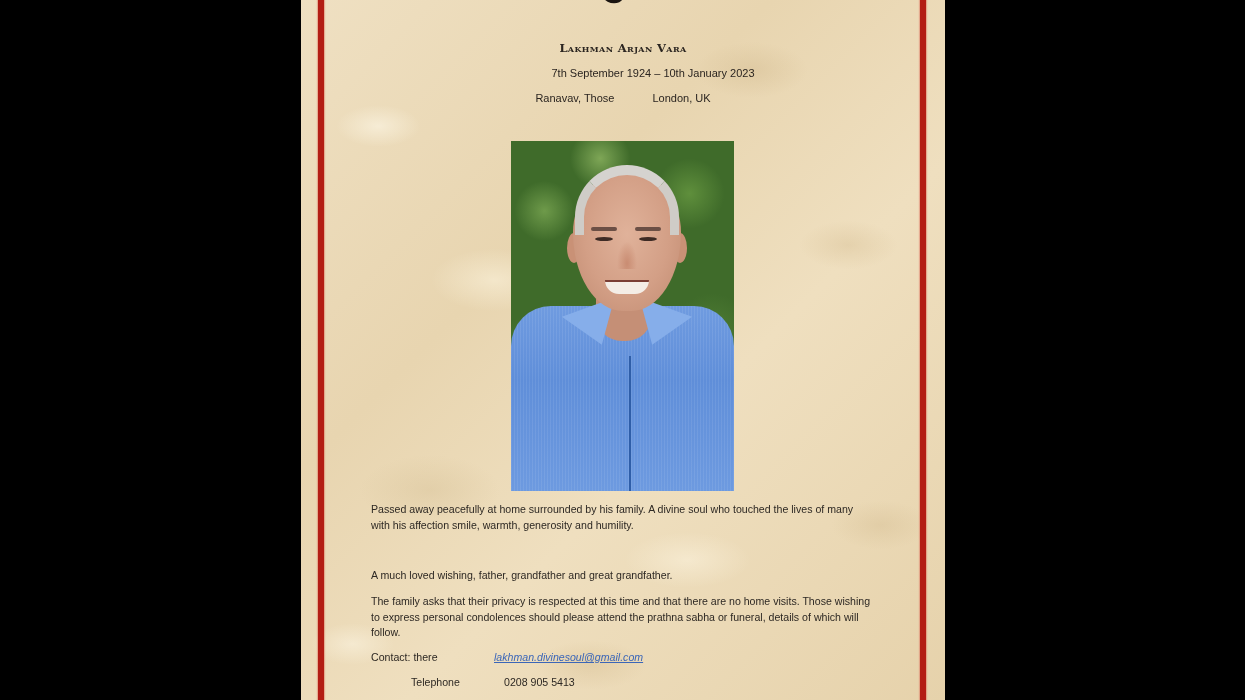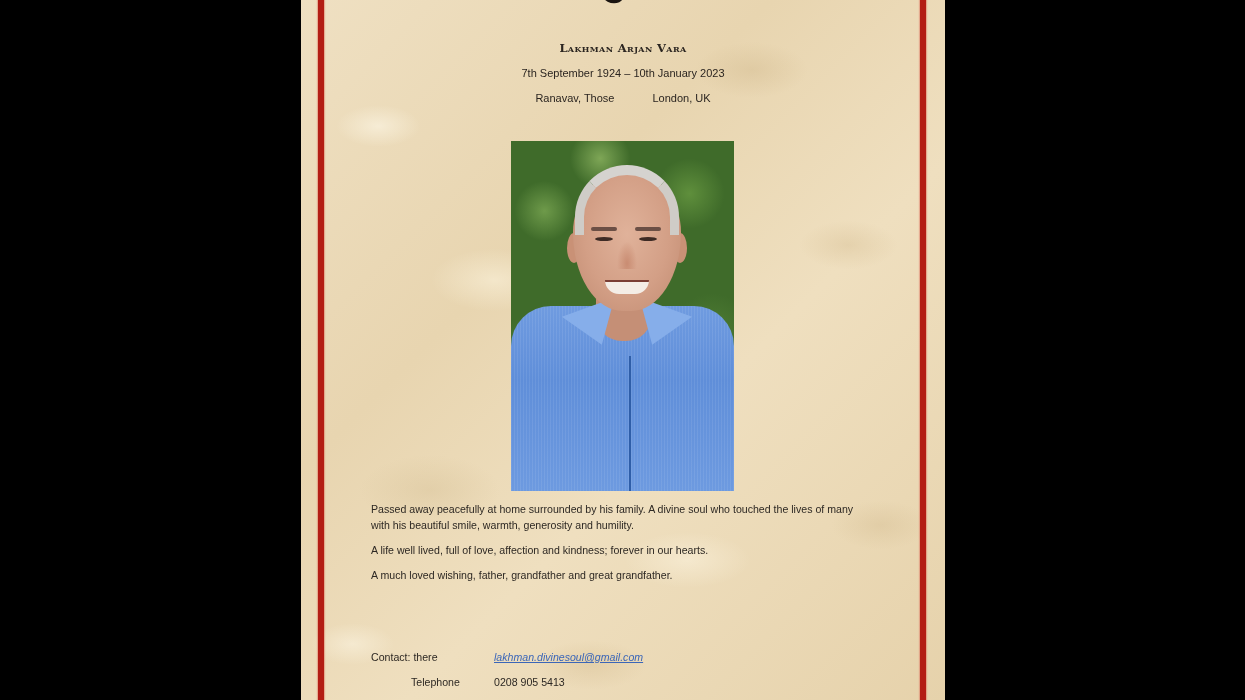--- a/index.html
+++ b/index.html
@@ -72,20 +72,21 @@
       top: 41px;
       font-family: "DejaVu Serif", "Liberation Serif", serif;
       font-weight: bold;
       font-size: 11.5px;
       letter-spacing: 0.4px;
       font-variant: small-caps;
     }
     .dates {
       top: 67px;
       font-size: 11px;
+      margin-left: 30px;
     }
     .places {
       top: 92px;
       font-size: 11px;
       display: flex;
       justify-content: center;
       gap: 38px;
     }
 
     .photo {
@@ -242,21 +243,21 @@
     }
     .contact-label { left: 70px; top: 651px; }
     .contact-email {
       left: 193px;
       top: 651px;
       color: #3b66b8;
       text-decoration: underline;
       font-style: italic;
     }
     .tel-label { left: 110px; top: 676px; }
-    .tel-value { left: 193px; top: 676px; }
+    .tel-value { left: 203px; top: 676px; }
   </style>
 </head>
 <body>
 
 <div class="viewport">
   <div class="page">
     <div class="border-line border-left"></div>
     <div class="border-line border-right"></div>
 
     <div class="om-symbol">ॐ</div>
@@ -279,22 +280,22 @@
       <div class="head"></div>
       <div class="hair"></div>
       <div class="brow-l"></div>
       <div class="brow-r"></div>
       <div class="eye-l"></div>
       <div class="eye-r"></div>
       <div class="nose"></div>
       <div class="mouth"></div>
     </div>
 
-    <div class="body-text p1">Passed away peacefully at home surrounded by his family. A divine soul who touched the lives of many with his beautiful smile, warmth, generosity and humility.</div>
-    <div class="body-text p2">A life well lived, full of love, affection and kindness; forever in our hearts.</div>
+    <div class="body-text p1">Passed away peacefully at home surrounded by his family. A divine soul who touched the lives of many with his affection smile, warmth, generosity and humility.</div>
     <div class="body-text p3">A much loved wishing, father, grandfather and great grandfather.</div>
+    <div class="body-text p4">The family asks that their privacy is respected at this time and that there are no home visits. Those wishing to express personal condolences should please attend the prathna sabha or funeral, details of which will follow.</div>
 
     <div class="contact-row contact-label">Contact: there</div>
     <a class="contact-row contact-email" href="lakhman.divinesoul@gmail.com">lakhman.divinesoul@gmail.com</a>
     <div class="contact-row tel-label">Telephone</div>
     <div class="contact-row tel-value">0208 905 5413</div>
   </div>
 </div>
 
 </body></html>

